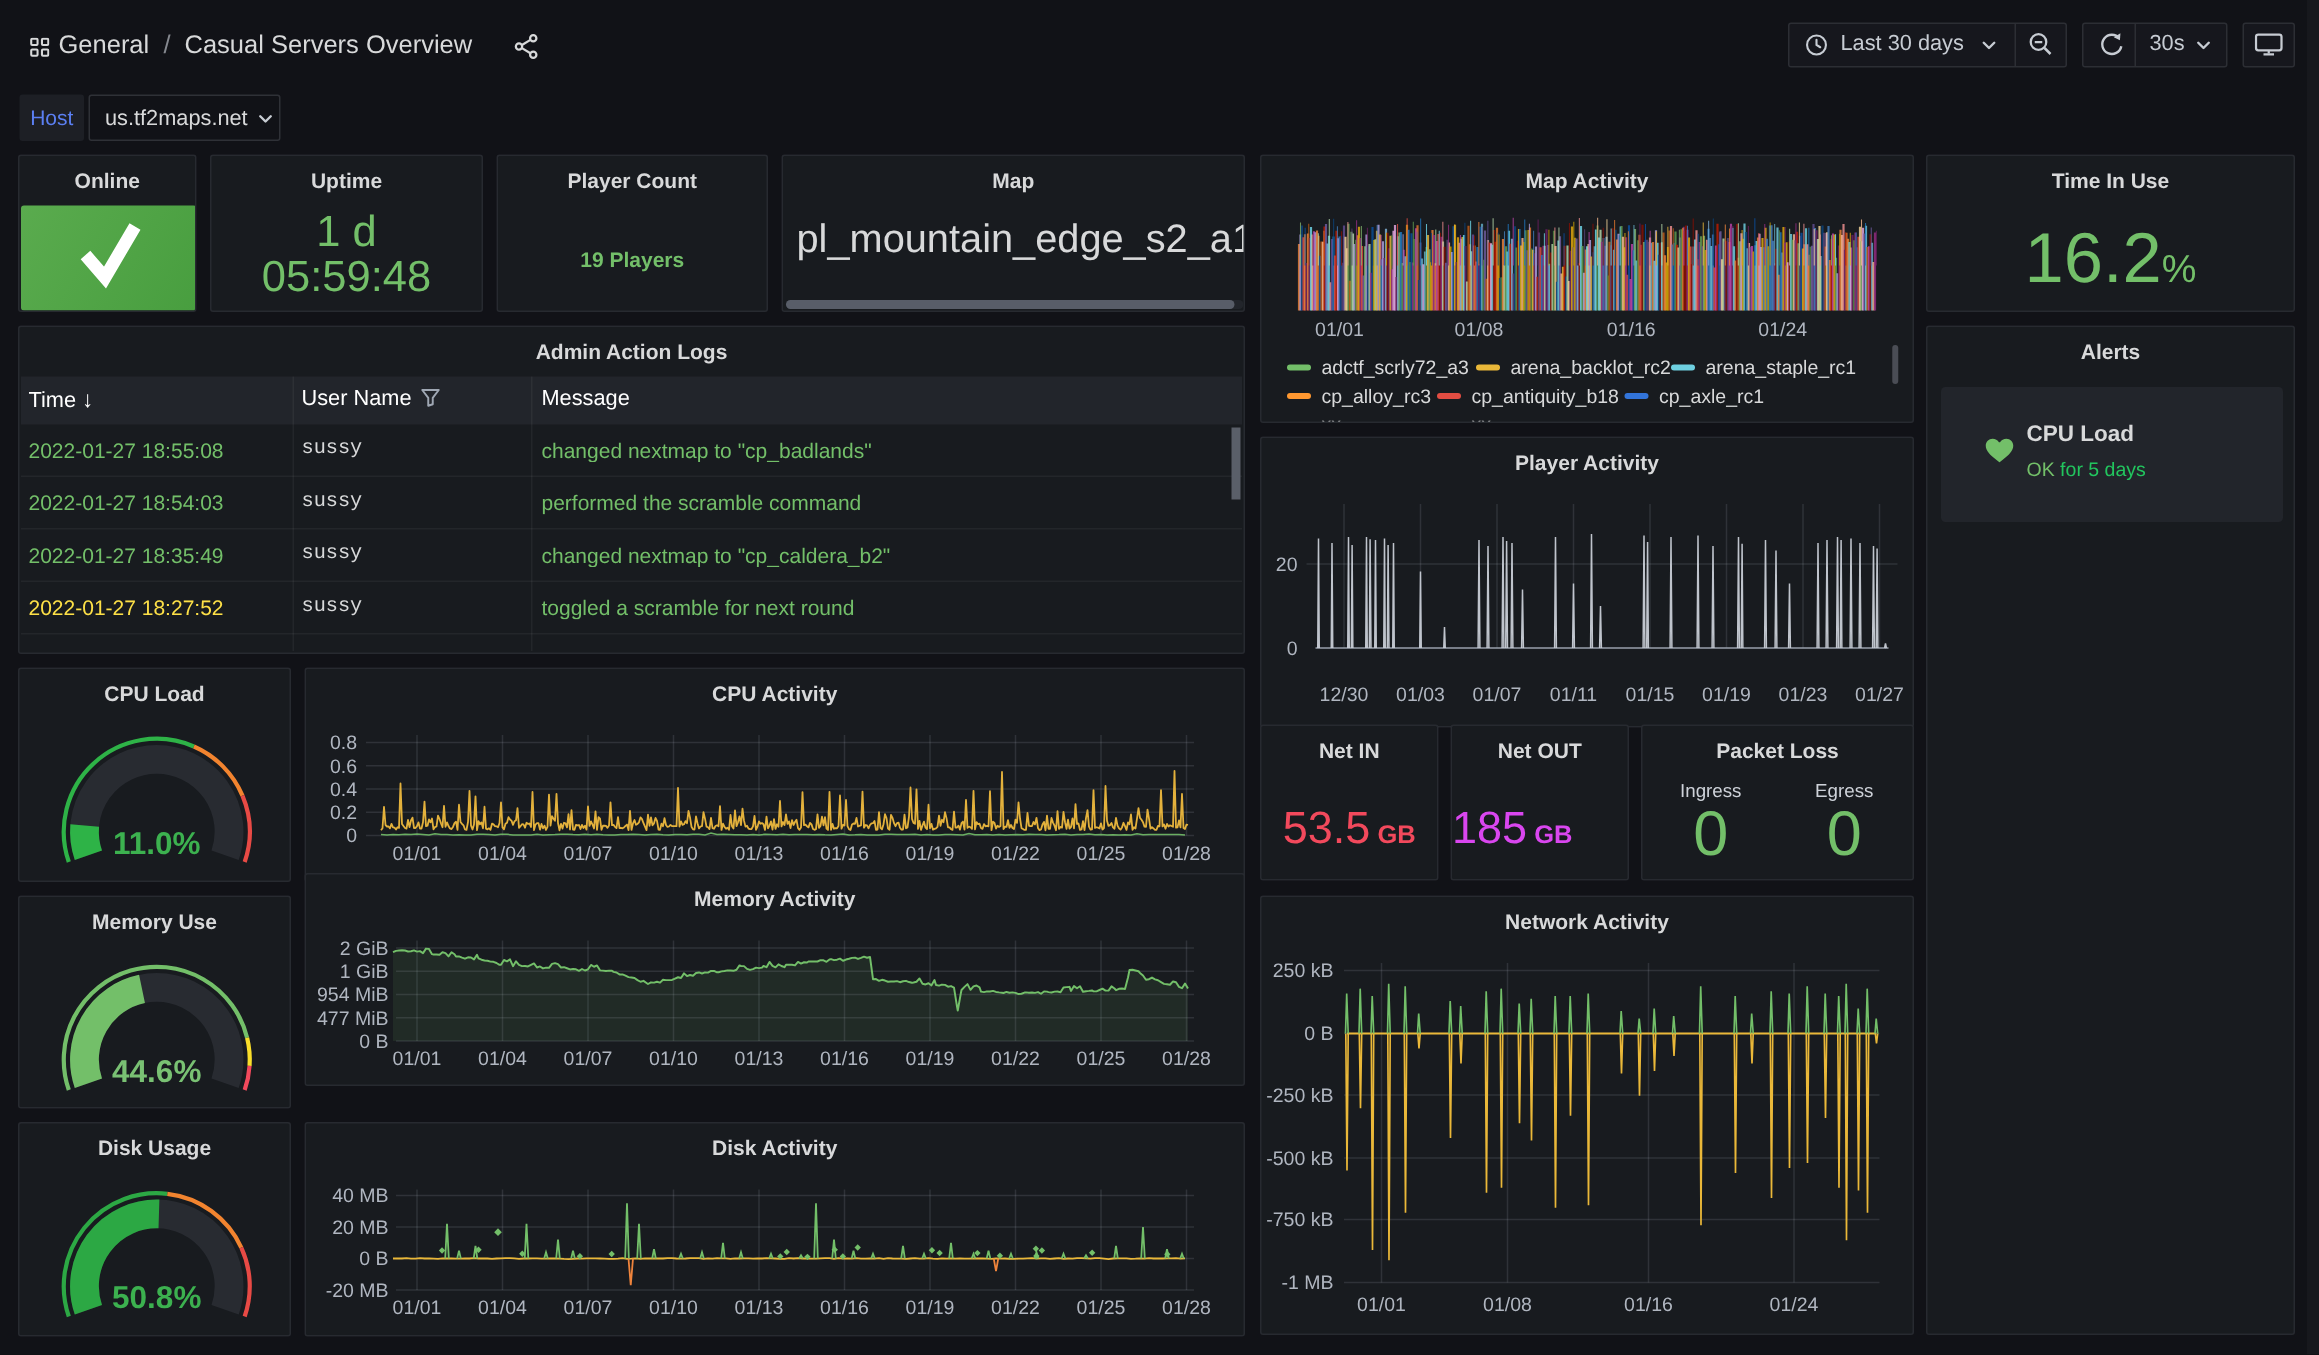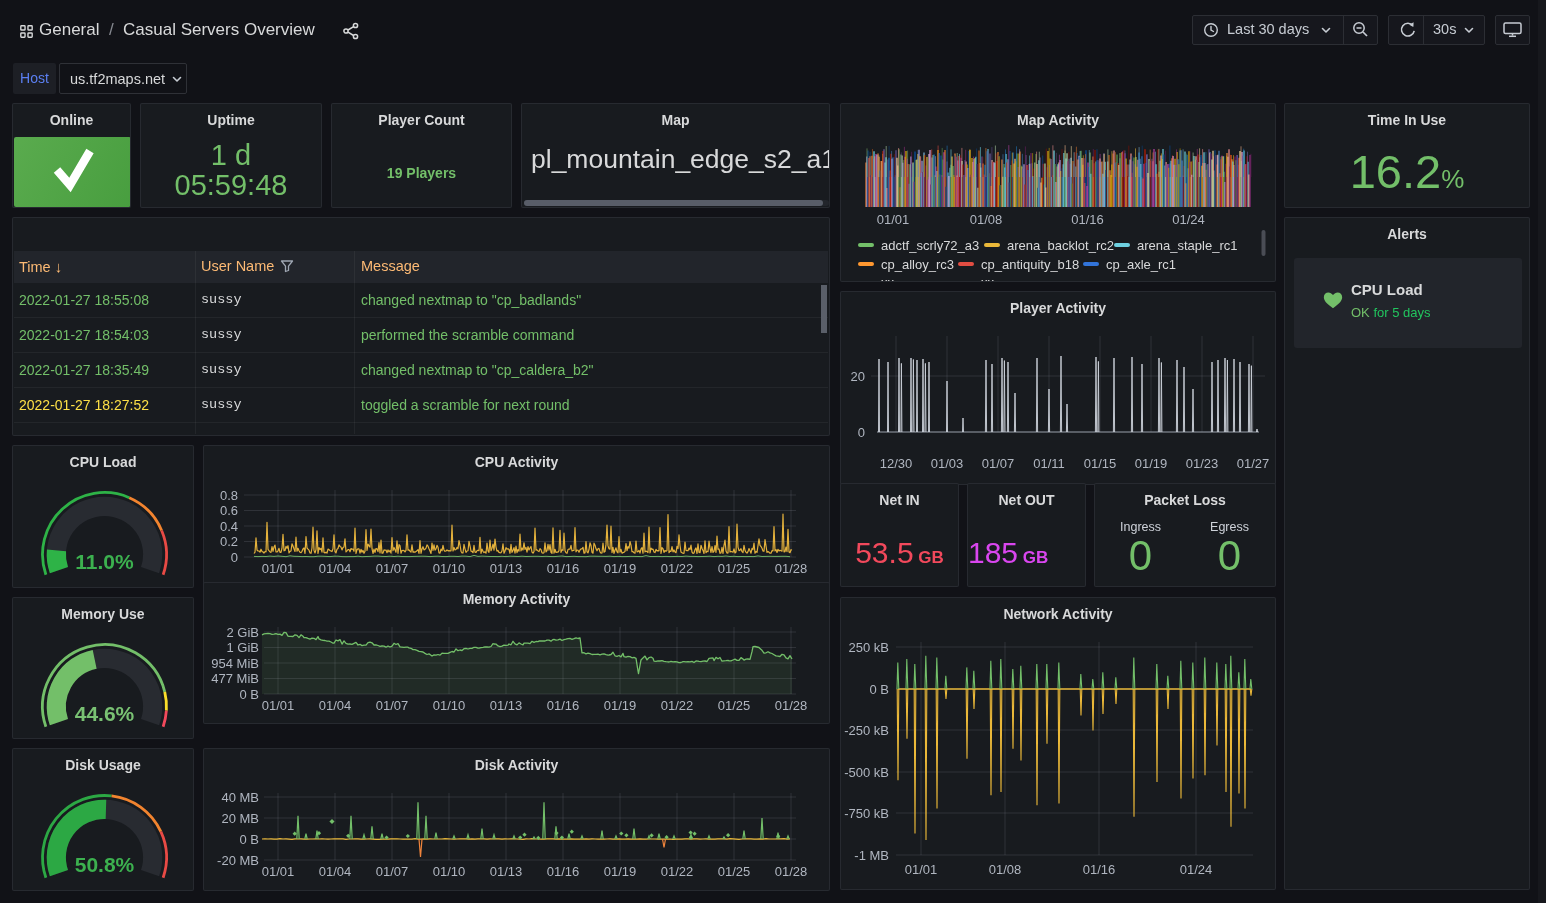--- a/index.html
+++ b/index.html
@@ -1,21 +1,21 @@
 <!DOCTYPE html>
 <html><head>
 <meta charset="utf-8">
 <style>
 * { margin:0; padding:0; box-sizing:border-box; }
 body { background:#111217; font-family:"Liberation Sans", sans-serif; }
 #root { position:relative; width:1546px; height:903px; background:#111217; overflow:hidden; }
 .panel { position:absolute; background:#181b1f; border:1px solid rgba(204,204,220,0.09); border-radius:2px; overflow:hidden; }
 .ptitle { position:absolute; left:0; right:0; text-align:center; color:#d8d9da; font-size:14px; font-weight:600; }
 .btn { position:absolute; background:#16171d; border:1px solid #2c2e34; border-radius:2px; }
-.hc { position:absolute; top:7px; font-size:14.5px; color:#fdba74; font-weight:500; white-space:nowrap; overflow:hidden; }
+.hc { position:absolute; top:7px; font-size:14.5px; color:#ffffff; font-weight:500; white-space:nowrap; overflow:hidden; }
 .tc { position:absolute; top:9px; font-size:14px; white-space:nowrap; overflow:hidden; }
 </style>
 </head>
 <body>
 <div id="root">
 <svg width="13" height="13" viewBox="0 0 16 16" style="position:absolute;left:20px;top:25px">
       <g fill="none" stroke="#d8d9da" stroke-width="1.7">
         <rect x="1" y="1" width="5.2" height="5.2" rx="0.8"></rect>
         <rect x="9.8" y="1" width="5.2" height="5.2" rx="0.8"></rect>
         <rect x="1" y="9.8" width="5.2" height="5.2" rx="0.8"></rect>
@@ -627,20 +627,21 @@
         <rect x="117" y="177" width="16" height="4" rx="2" fill="#666"></rect>
         <text x="140.0" y="183.0" text-anchor="start" font-family="Liberation Sans, sans-serif" font-size="13" font-weight="normal" fill="#d8d9da">xx</text>
         <rect x="420.5" y="126" width="4" height="26" rx="2" fill="#4a4d55"></rect>
       </svg>
     </div>
     <div class="panel" style="left:1284px;top:103px;width:246px;height:105px;">
       <div class="ptitle" style="top:8px">Time In Use</div>
       <div style="position:absolute;left:0;right:0;top:40px;text-align:center;color:#73bf69;"><span style="font-size:47px;font-weight:500">16.2</span><span style="font-size:26px;font-weight:500">%</span></div>
     </div>
     <div class="panel" style="left:12px;top:217px;width:818px;height:219px;">
+      <div class="ptitle" style="top:8px">Admin Action Logs</div>
       <div style="position:absolute;left:1px;right:1px;top:33px;height:32px;background:#22252b;">
         <div class="hc" style="left:5px;width:171px;">Time <span style="font-size:15px">↓</span></div>
         <div class="hc" style="left:187px;width:148px;">User Name<svg width="14" height="14" viewBox="0 0 14 14" style="display:inline-block;vertical-align:-2px;margin-left:6px">
             <path d="M 1.5 2 L 12.5 2 L 8.5 7.2 L 8.5 11.5 L 5.5 12.5 L 5.5 7.2 Z" stroke="#9fa7b3" stroke-width="1.3" fill="none" stroke-linejoin="round"></path>
           </svg></div>
         <div class="hc" style="left:347px;width:300px;">Message</div>
       </div>
       <div style="position:absolute;left:1px;right:1px;top:65px;height:35px;border-bottom:1px solid rgba(255,255,255,0.05)">
         <div class="tc" style="left:5px;width:171px;color:#73bf69">2022-01-27 18:55:08</div>
         <div class="tc" style="left:187px;width:148px;color:#d8d9da;font-family:'Liberation Mono',monospace;font-size:13.5px">sussy</div>

